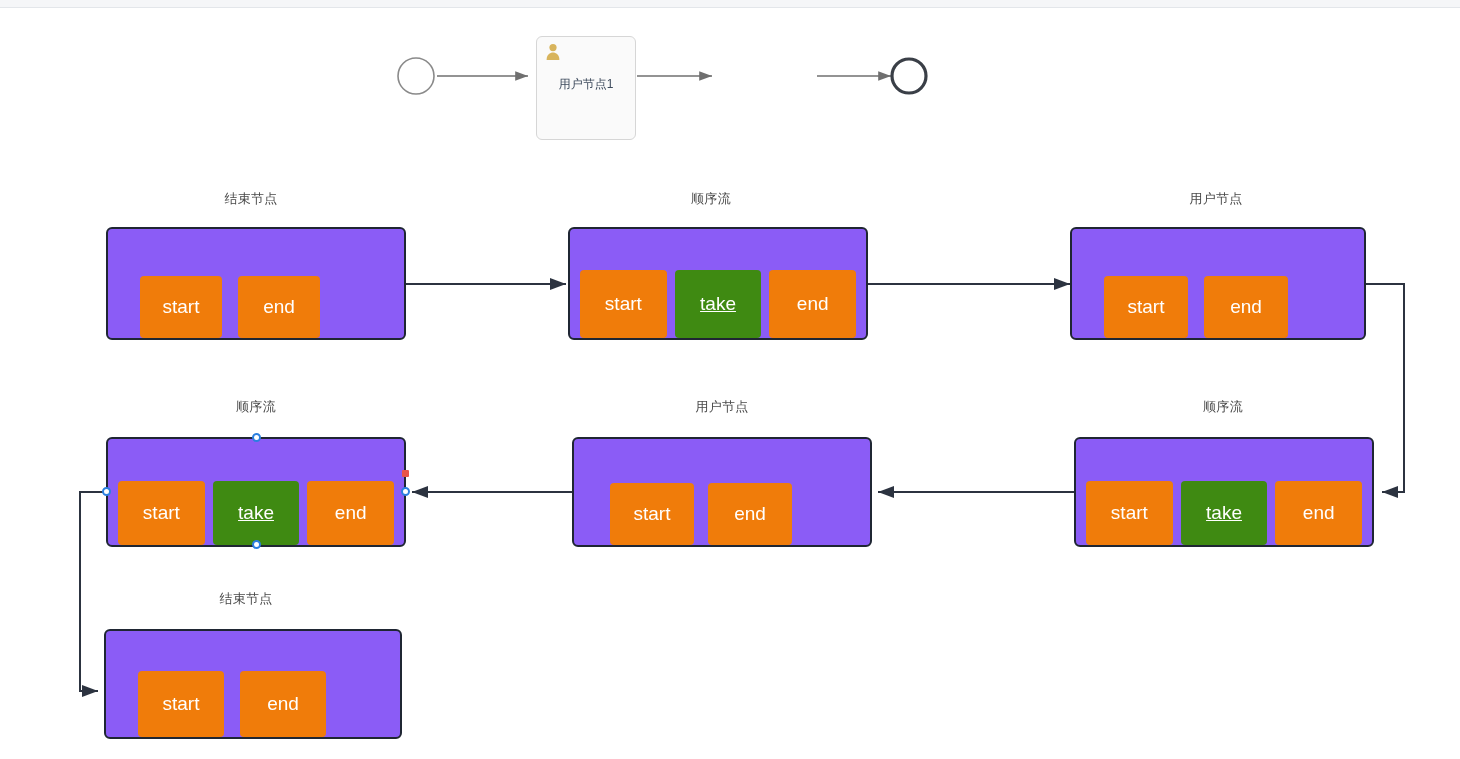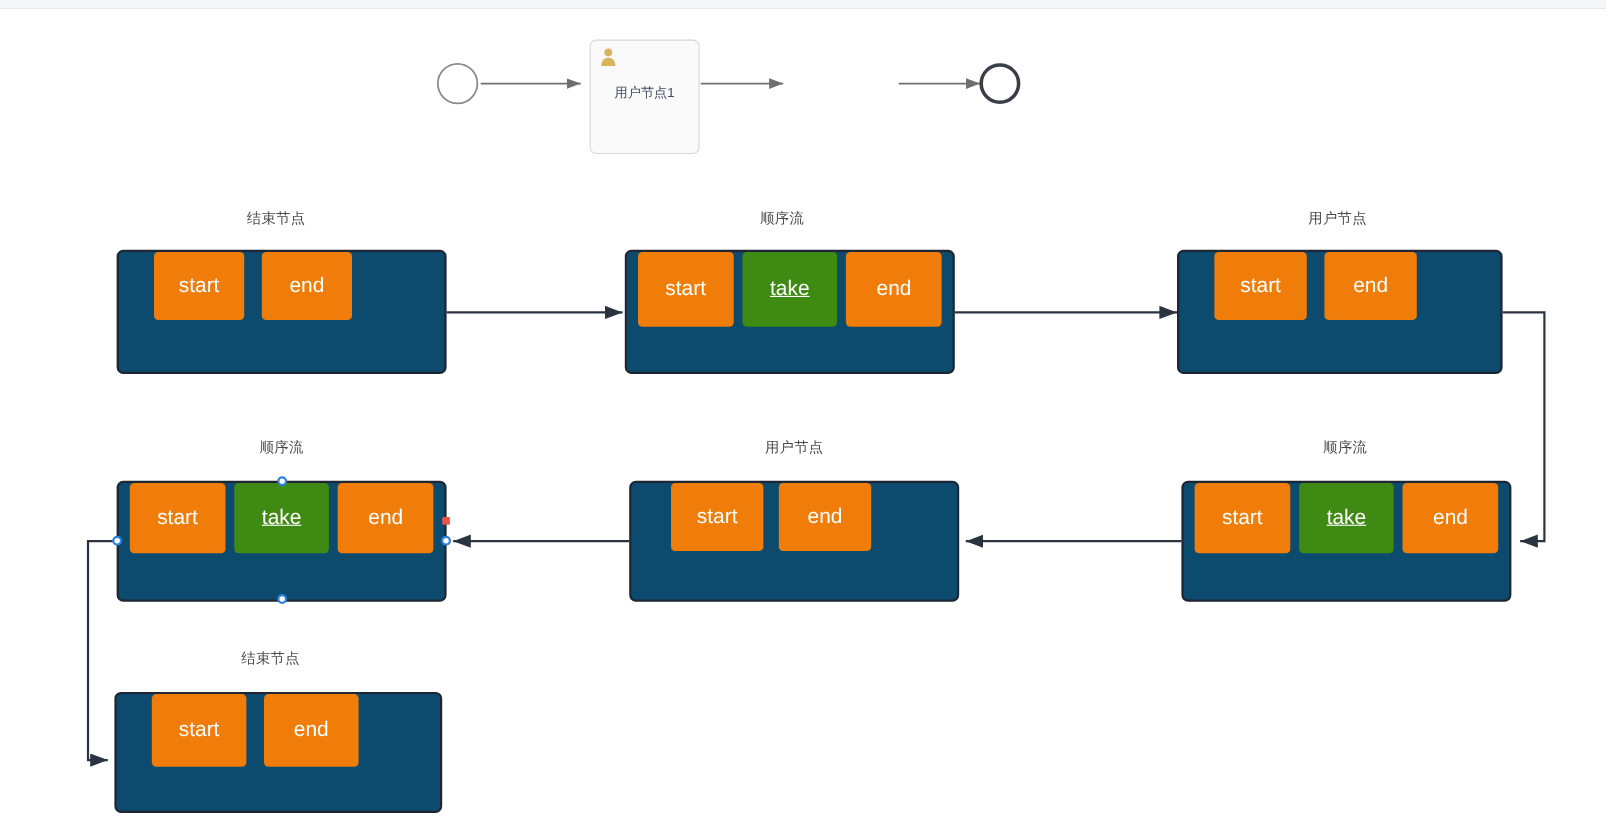--- a/index.html
+++ b/index.html
@@ -40,25 +40,25 @@
     left: 0; top: 0;
     width: 1460px;
     height: 759px;
     pointer-events: none;
   }
 
   
   .node-group {
     position: absolute;
     box-sizing: border-box;
-    background: #0c4a6e;
+    background: #8b5cf6;
     border: 2px solid #1f2633;
     border-radius: 6px;
     display: flex;
-    align-items: flex-start;
+    align-items: flex-end;
     gap: 8px;
   }
   .node-group.selected {
     border-color: #1f2633;
   }
 
   .node-caption {
     position: absolute;
     font-size: 13px;
     color: #4a4a4a;

